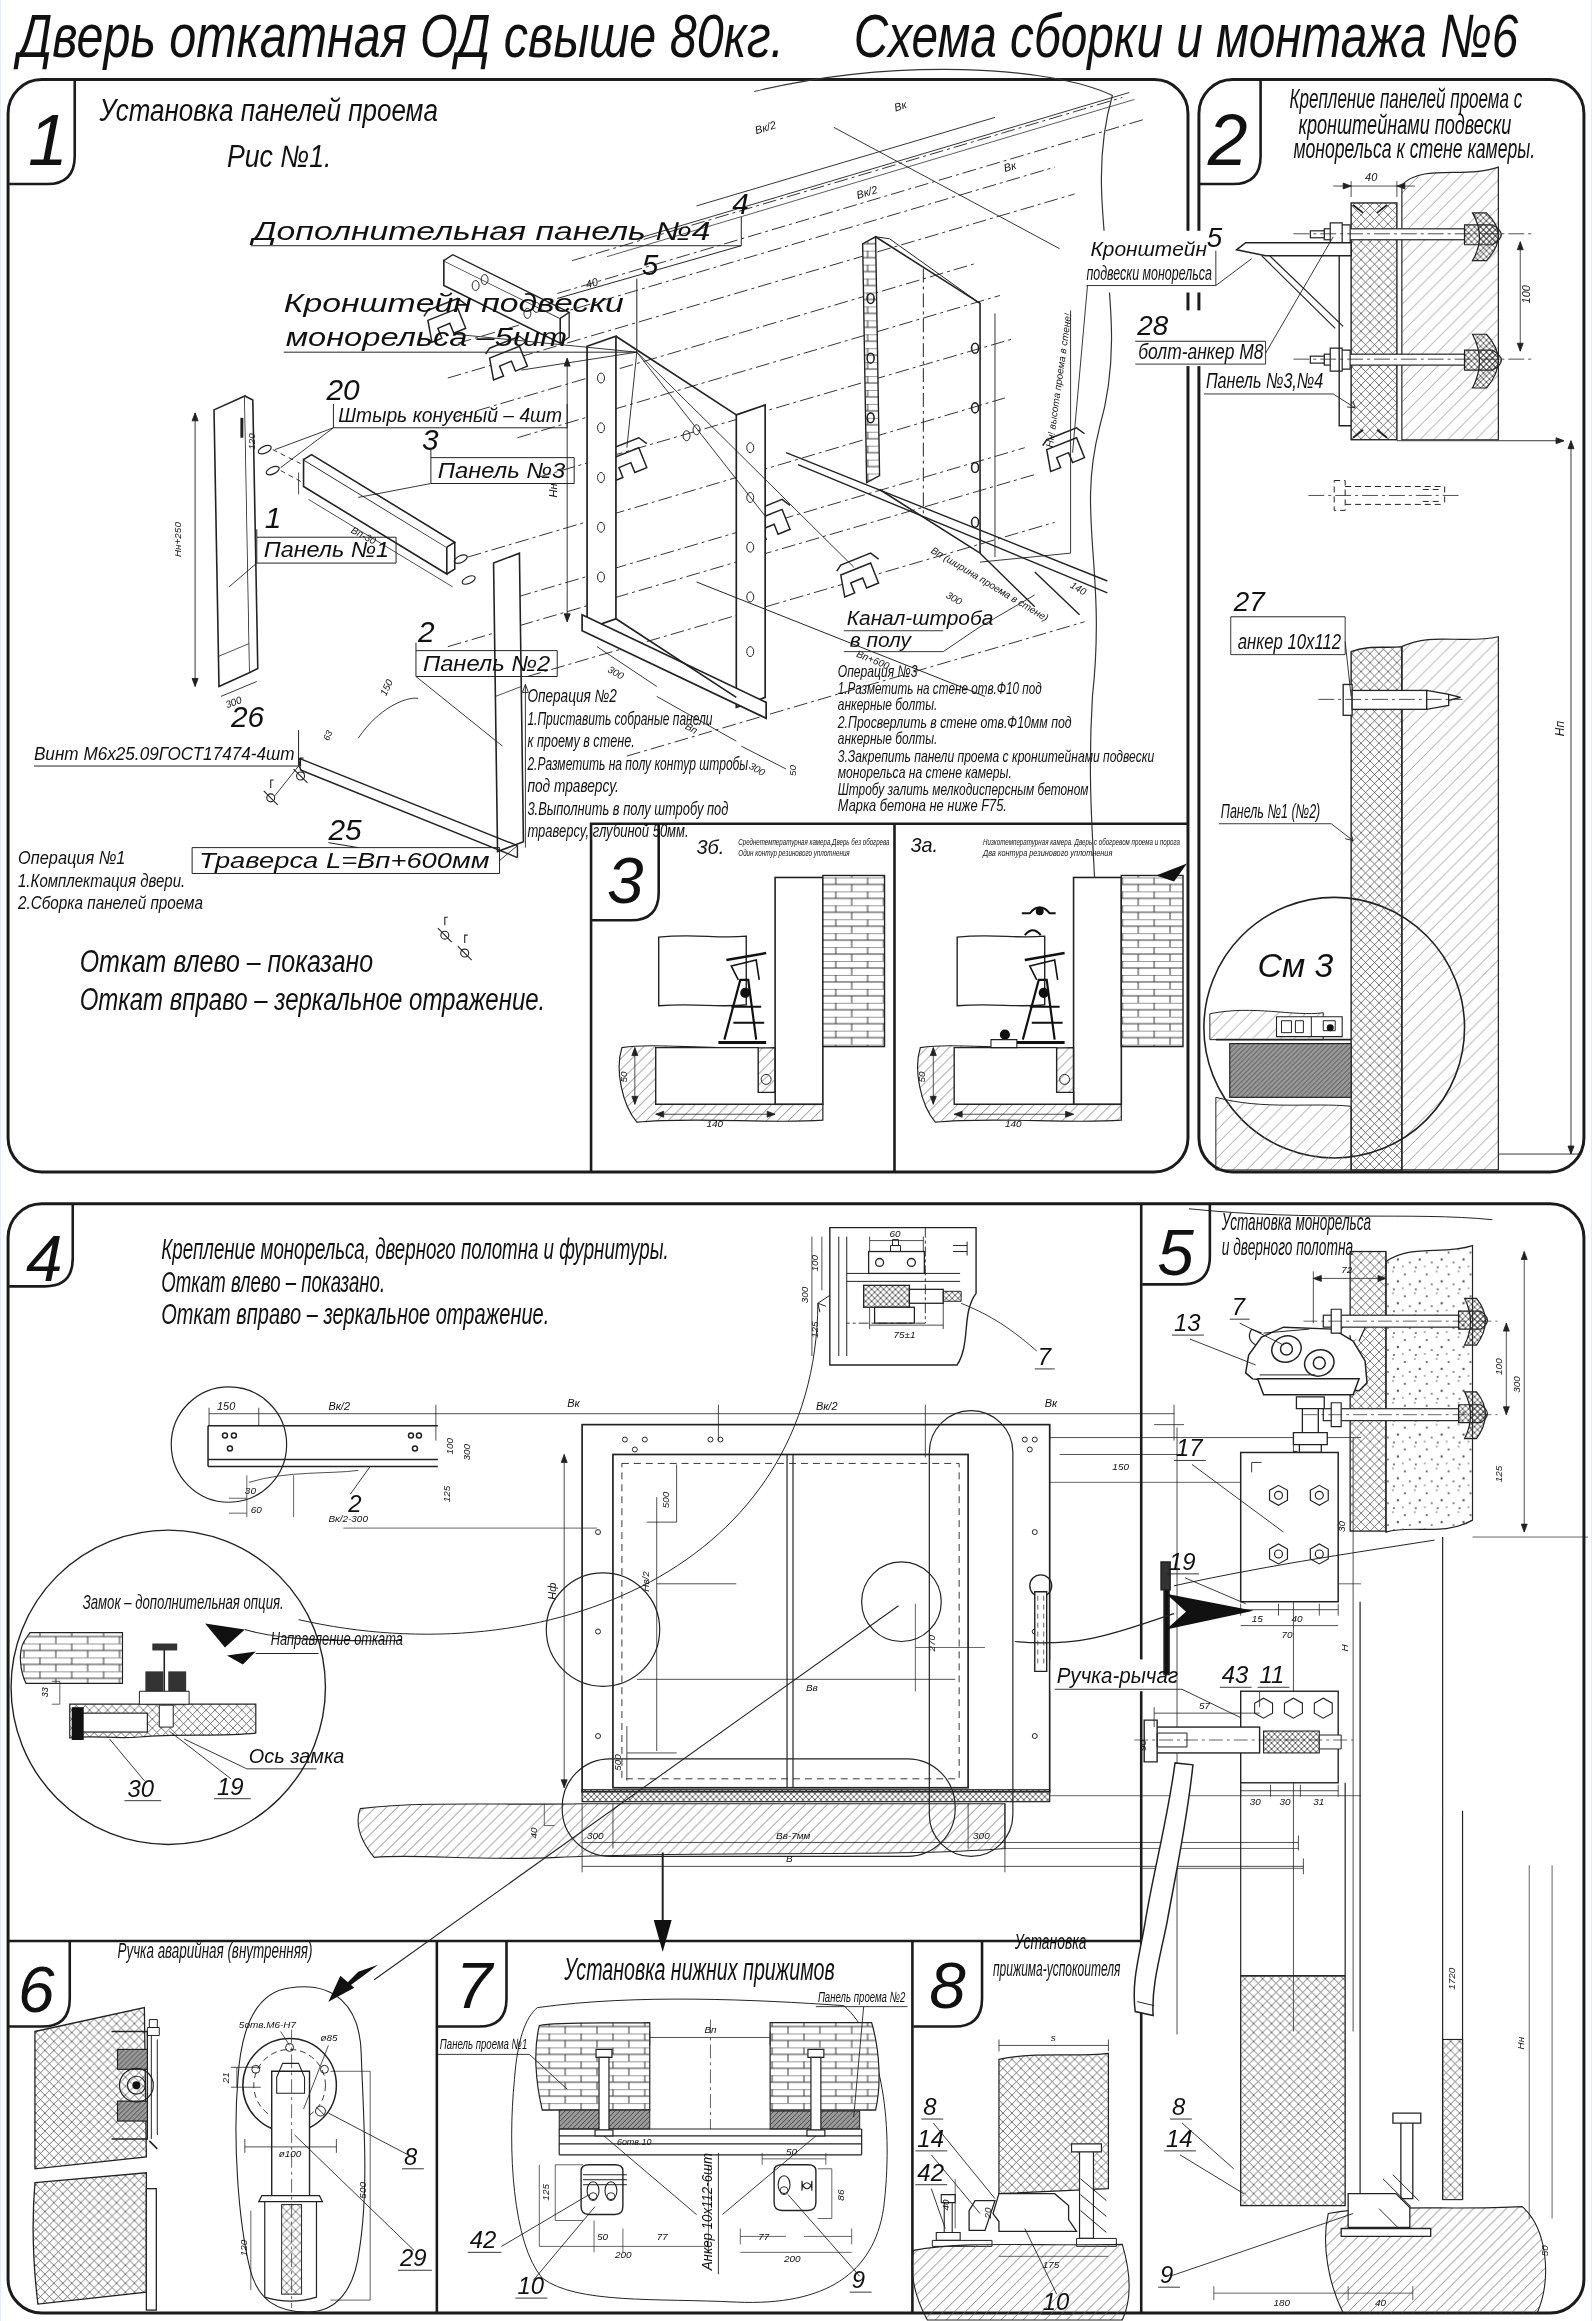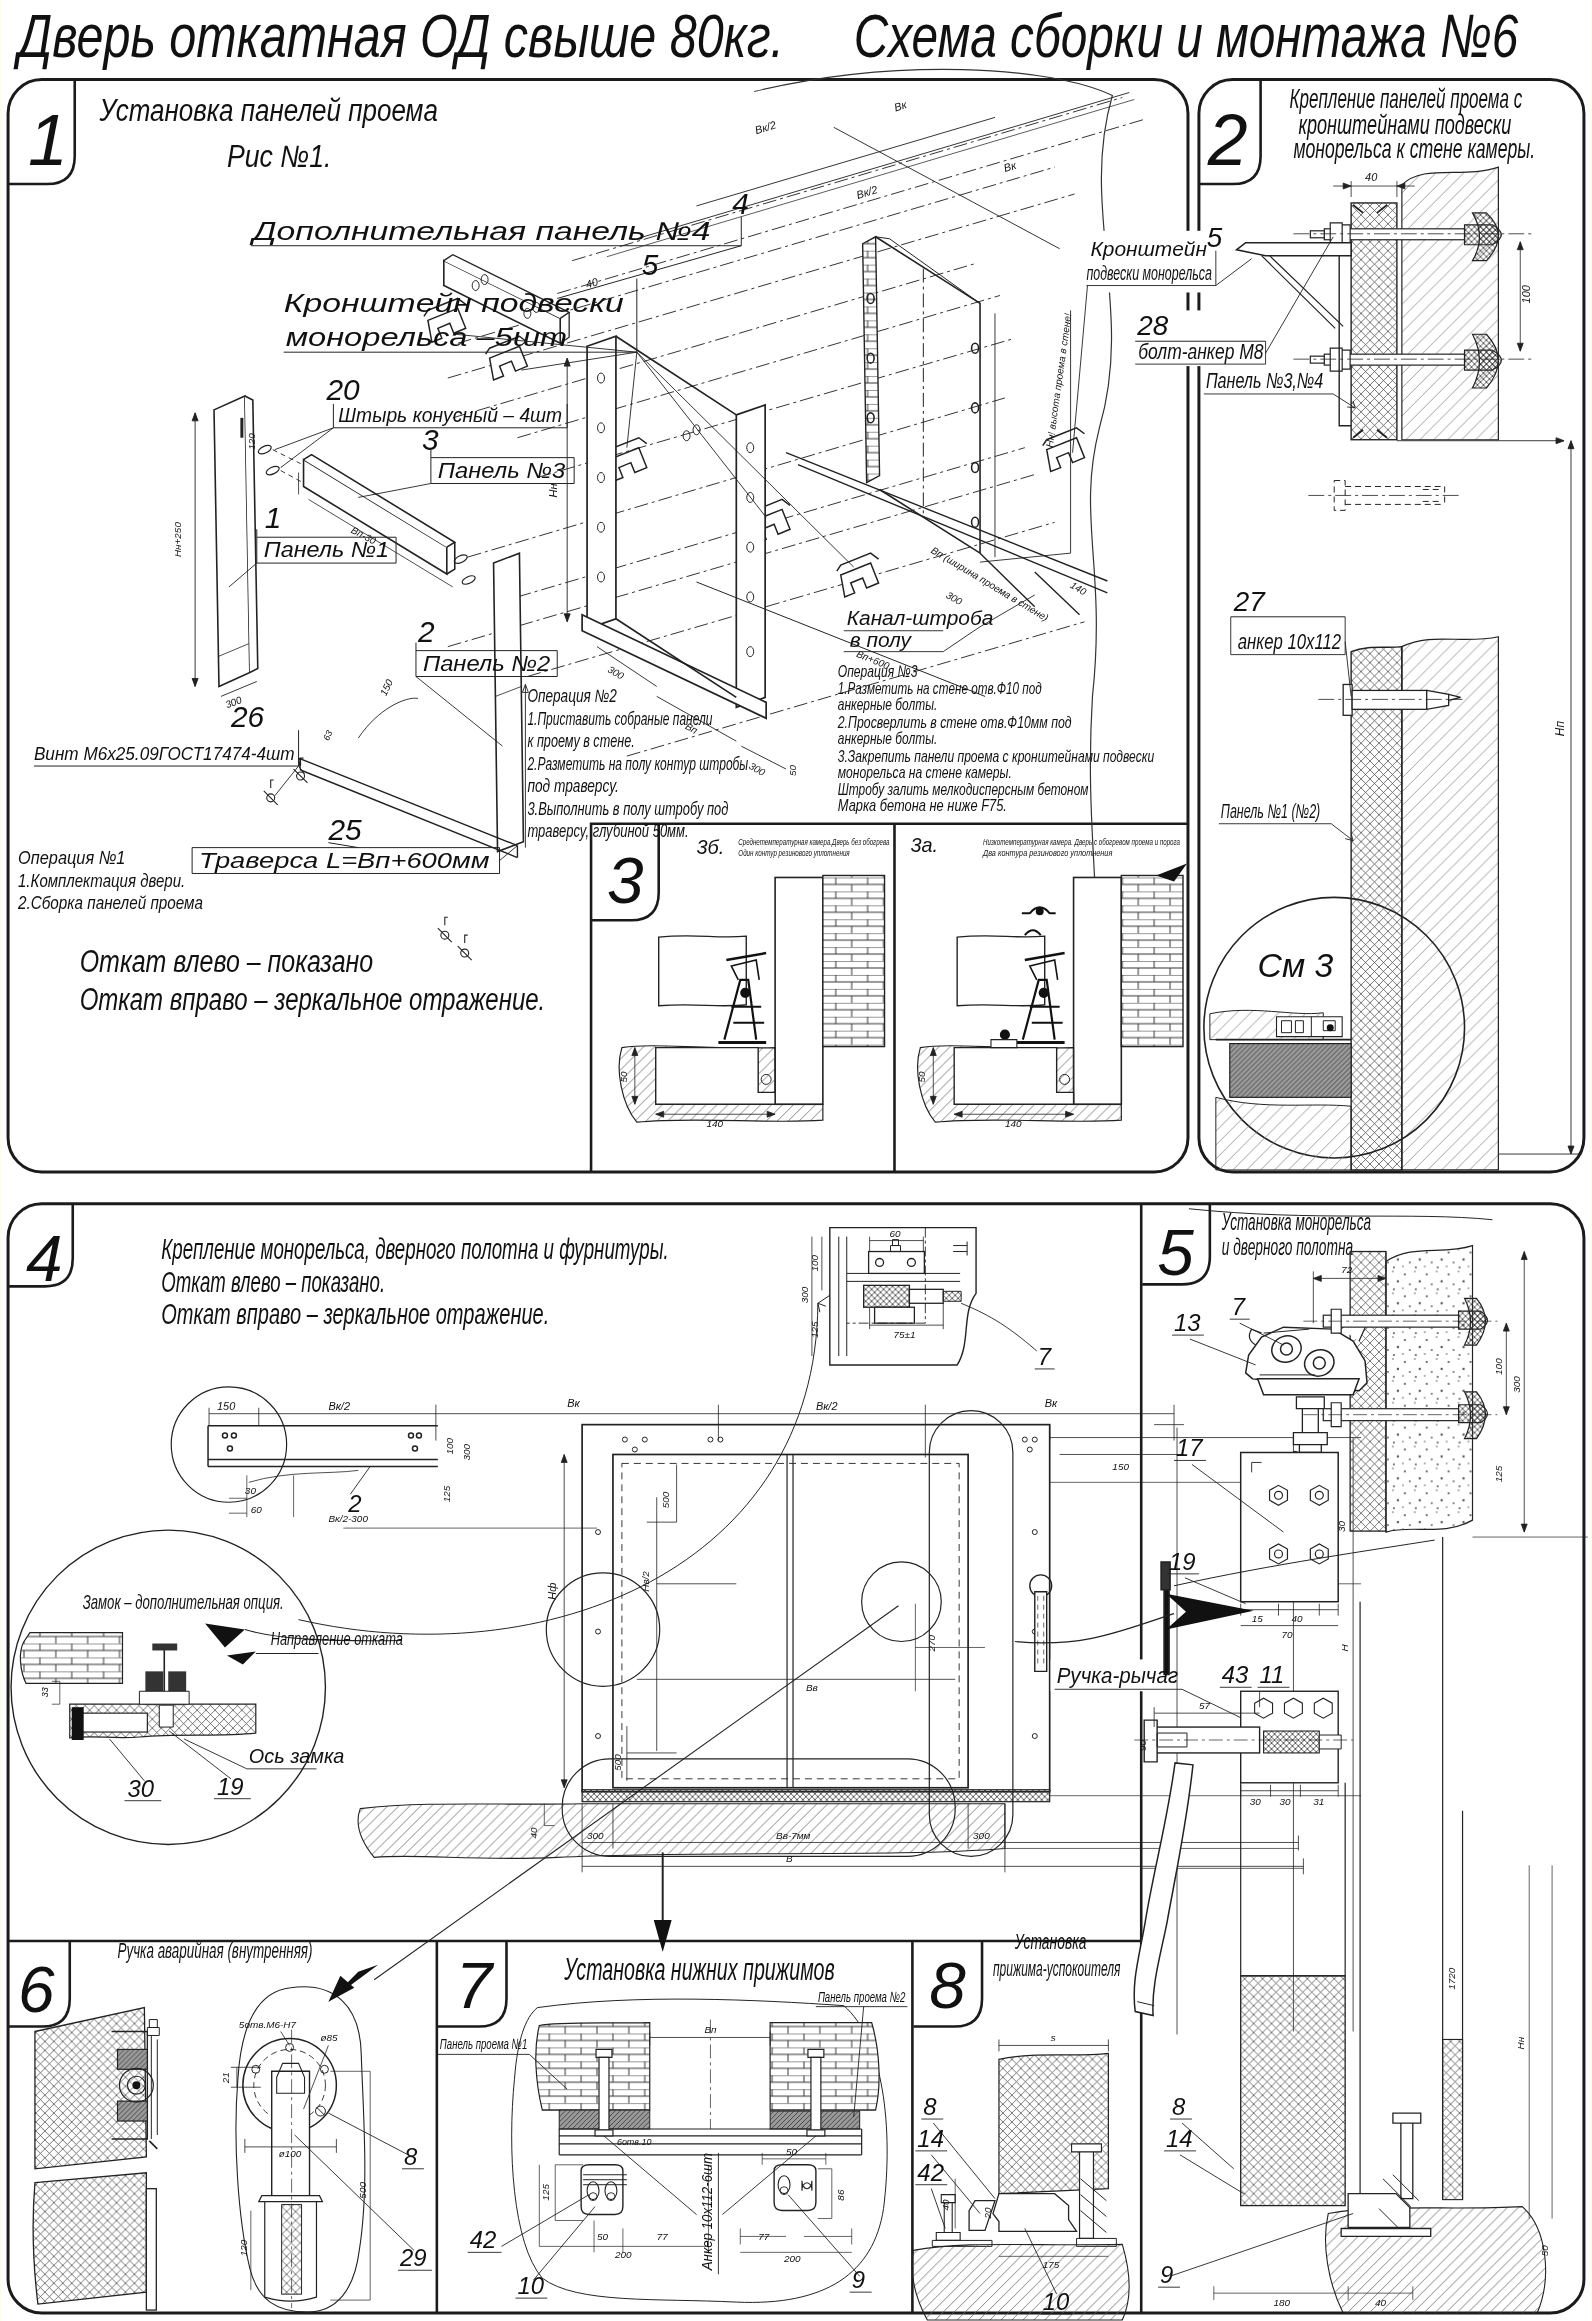--- a/index.html
+++ b/index.html
@@ -1,16 +1,16 @@
 <!DOCTYPE html>
 <html><head>
 <meta charset="utf-8">
 <style>
 html,body{margin:0;padding:0;background:#fff;}
-#page{position:relative;width:1592px;height:2321px;background:#fde047;overflow:hidden;}
+#page{position:relative;width:1592px;height:2321px;background:#1d4ed8;overflow:hidden;}
 svg{position:absolute;left:0;top:0;}
 text{font-family:"Liberation Sans",sans-serif;font-style:italic;fill:#111;}
 </style>
 </head>
 <body>
 <div id="page">
 <svg width="1592" height="2321" viewBox="0 0 1600 2333">
 <defs>
 <pattern id="xh" width="9" height="9" patternUnits="userSpaceOnUse">
 <path d="M0,9 L9,0 M0,0 L9,9" stroke="#4a4a4a" stroke-width="0.75" fill="none"></path>

